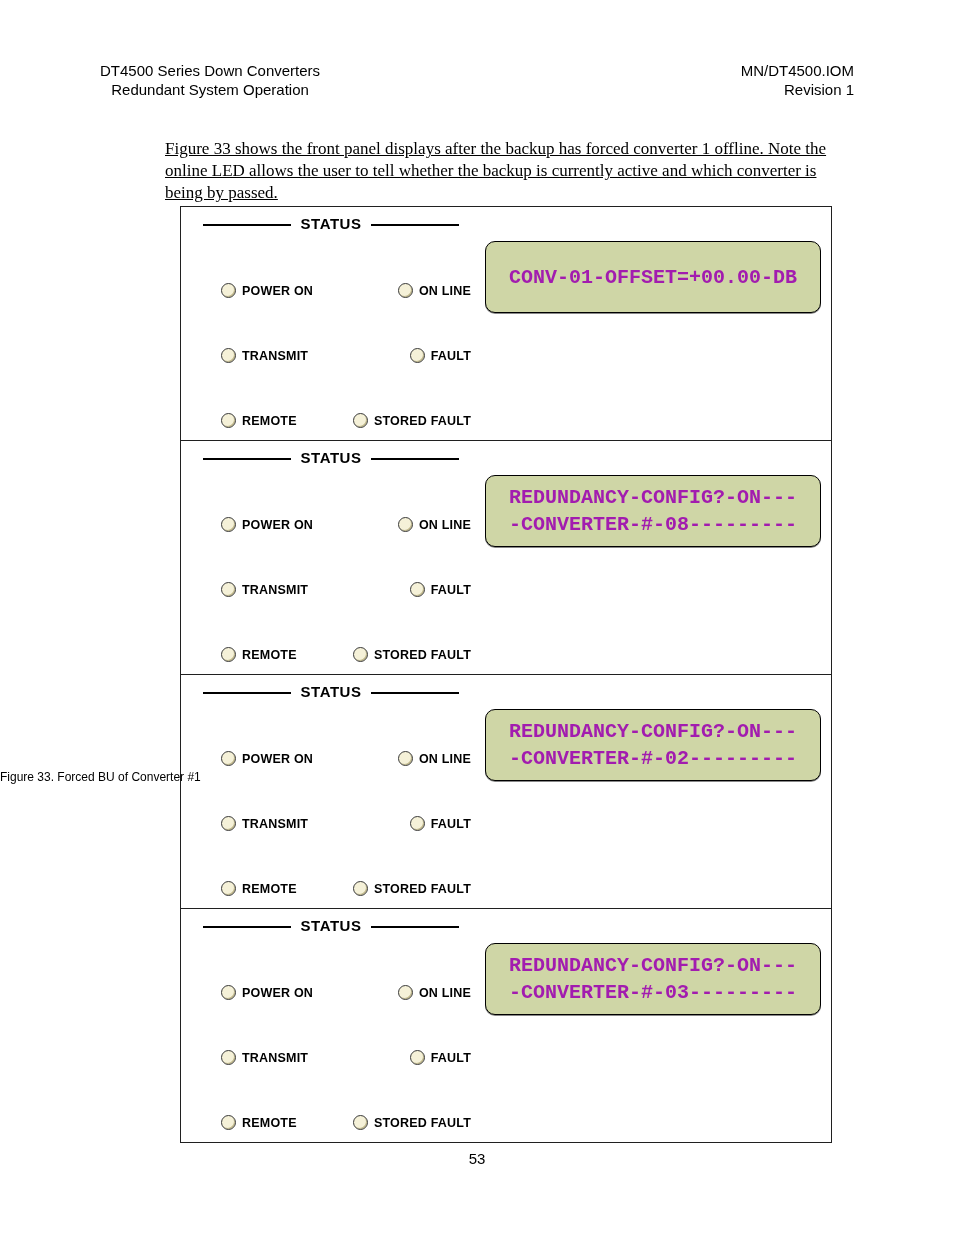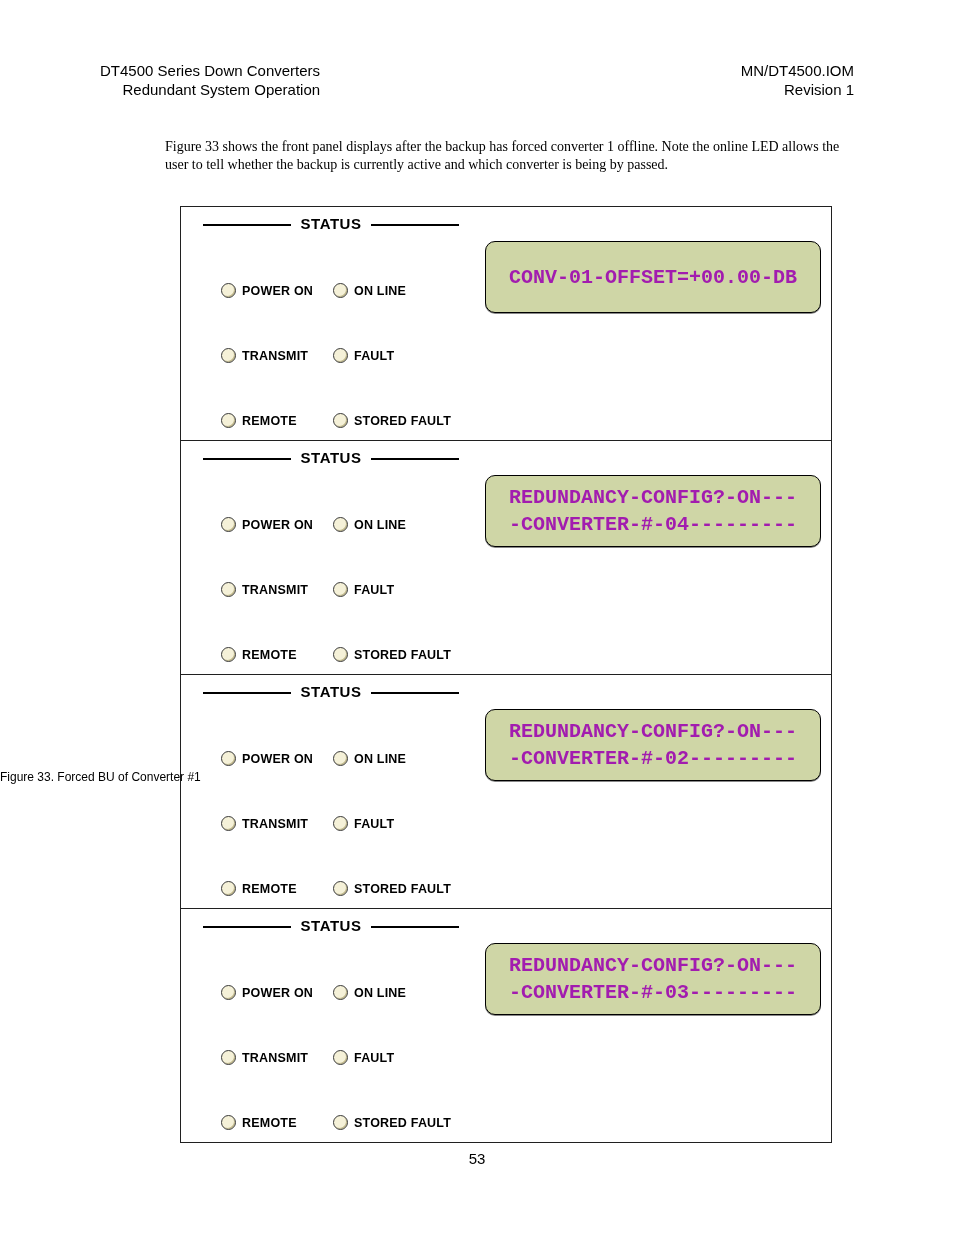--- a/index.html
+++ b/index.html
@@ -18,30 +18,31 @@
     height: 1235px;
   }
   .hdr {
     position: absolute;
     top: 62px;
     left: 100px;
     right: 100px;
     font-size: 15px;
     line-height: 1.25;
   }
-  .hdr-left  { float: left;  text-align: right;  }
+  .hdr-left  { float: left;  text-align: center;  }
   .hdr-right { float: right; text-align: right; }
   .body-text {
     position: absolute;
     top: 138px;
     left: 165px;
     right: 105px;
     font-family: "Times New Roman", Times, serif;
-    font-size: 14px;
+    font-size: 17px;
     line-height: 1.3;
+    text-decoration: underline;
   }
   .figure-box {
     position: absolute;
     top: 206px;
     left: 180px;
     width: 650px;
     border: 1.5px solid #202020;
     background: #fff;
   }
   .row {
@@ -86,21 +87,21 @@
     display: flex;
     align-items: center;
     gap: 6px;
     font-size: 12.5px;
     font-weight: bold;
     letter-spacing: 0.2px;
     white-space: nowrap;
     margin-top: 44px;
   }
   .led-left  { padding-left: 30px; }
-  .led-right { padding-left: 0px; }
+  .led-right { padding-left: 0px; justify-content: flex-end; }
   .led-dot {
     width: 15px;
     height: 15px;
     border: 1.5px solid #3a3a3a;
     border-radius: 50%;
     background: #f5f1d8;
     box-shadow: inset -1px -1px 0 #bfb78a;
     flex: 0 0 auto;
     box-sizing: border-box;
   }
@@ -225,21 +226,21 @@
               <span>REMOTE</span>
             </div>
           <div class="led led-right">
               <span class="led-dot"></span>
               <span>STORED FAULT</span>
             </div>
         </div>
       </div>
       <div class="lcd">
         <div>REDUNDANCY-CONFIG?-ON---</div>
-        <div>-CONVERTER-#-04---------</div>
+        <div>-CONVERTER-#-08---------</div>
       </div>
     </div>
 
     <div class="row">
       <div class="status-block">
         <div class="status-rule-l"></div>
         <div class="status-rule-r"></div>
         <div class="status-title">STATUS</div>
         <div class="led-grid">
           <div class="led led-left">

